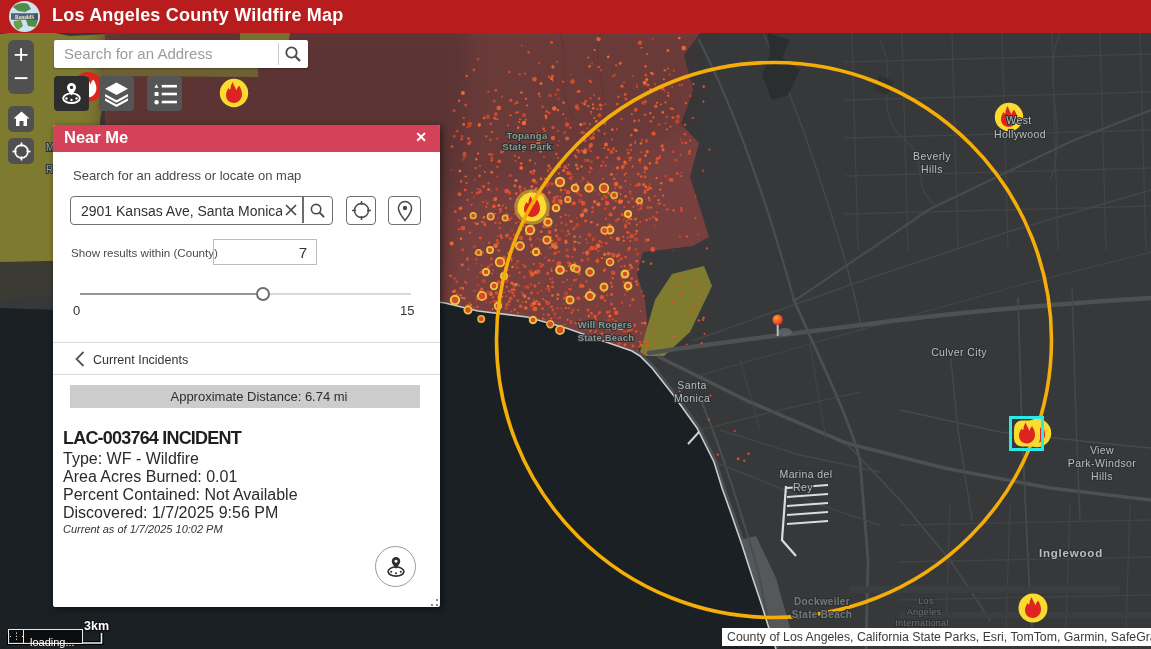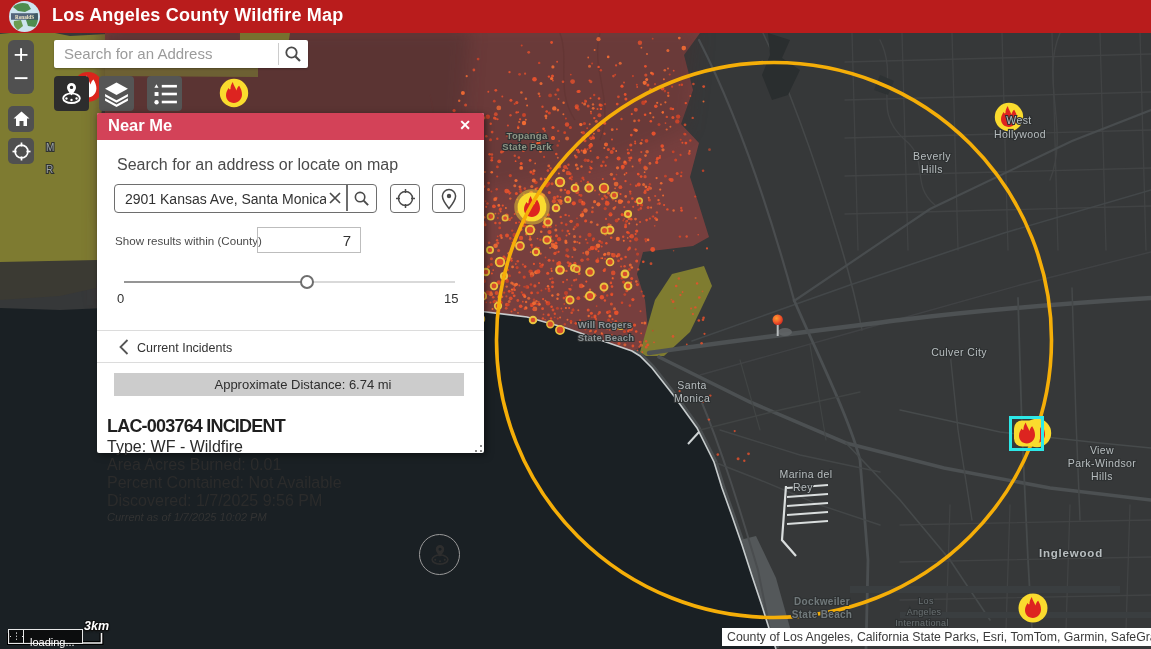--- a/index.html
+++ b/index.html
@@ -10,25 +10,25 @@
 #searchph{position:absolute;left:10px;top:5px;font-size:15px;color:#9b9b9b;}
 #searchdiv{position:absolute;left:224px;top:3px;width:1px;height:22px;background:#ccc;}
 #searchmag{position:absolute;left:230px;top:5px;}
 #zoomctl{position:absolute;left:8px;top:40px;width:26px;height:54px;background:#505050;border-radius:6px;z-index:10;color:#fff;text-align:center;}
 #zplus{font-size:26px;line-height:28px;font-weight:normal;}
 #zminus{font-size:26px;line-height:21px;font-weight:normal;}
 .sqbtn{position:absolute;left:8px;width:26px;height:26px;background:#505050;border-radius:5px;z-index:10;display:flex;align-items:center;justify-content:center;}
 #homebtn{top:106px;}
 #locbtn{top:138px;}
 .toolbtn{position:absolute;top:76px;width:35px;height:35px;background:#555;border-radius:4px;z-index:10;display:flex;align-items:center;justify-content:center;}
-#panel{position:absolute;left:53px;top:113px;width:387px;height:340px;background:#fff;z-index:15;box-shadow:2px 2px 7px rgba(0,0,0,0.5);border-radius:2px;margin-left:44px;}
+#panel{position:absolute;left:53px;top:125px;width:387px;height:482px;background:#fff;z-index:15;box-shadow:2px 2px 7px rgba(0,0,0,0.5);border-radius:2px;}
 #phead{position:absolute;left:0;top:0;width:387px;height:27px;background:#d34258;color:#fff;border-radius:2px 2px 0 0;}
 #phead>span:first-child{position:absolute;left:11px;top:3px;font-size:16.5px;font-weight:bold;}
 #pclose{position:absolute;right:13px;top:4px;font-size:14px;font-weight:bold;}
-#plabel{position:absolute;left:20px;top:43px;font-size:16px;color:#4a4a4a;}
+#plabel{position:absolute;left:20px;top:43px;font-size:13px;color:#4a4a4a;}
 #addrgroup{position:absolute;left:17px;top:71px;width:263px;height:29px;border:1.5px solid #6e6e6e;border-radius:4px;}
 #addrtext{position:absolute;left:10px;top:6px;font-size:14px;color:#323232;white-space:nowrap;width:201px;overflow:hidden;}
 #addrx{position:absolute;left:213px;top:6px;}
 #addrdiv{position:absolute;left:231px;top:0;width:1.5px;height:26px;background:#6e6e6e;}
 #addrmag{position:absolute;left:238px;top:5px;}
 .pbtn{position:absolute;top:71px;height:29px;border:1.5px solid #6e6e6e;border-radius:4px;display:flex;align-items:center;justify-content:center;background:#fff;}
 #crossbtn{left:293px;width:30px;}
 #pinbtn{left:335px;width:33px;}
 #mileslabel{position:absolute;left:18px;top:121px;font-size:11.6px;color:#4a4a4a;}
 #milesbox{position:absolute;left:160px;top:114px;width:104px;height:26px;border:1px solid #bdbdbd;font-size:15px;color:#323232;text-align:right;padding:4px 9px 0 0;}
@@ -40,21 +40,21 @@
 #s15{position:absolute;left:347px;top:178px;font-size:13px;color:#323232;}
 .hr{position:absolute;left:0;width:387px;height:1px;background:#dcdcdc;}
 #backrow{position:absolute;left:22px;top:226px;font-size:12.5px;color:#333;}
 #backrow svg{vertical-align:-3px;margin-right:8px;}
 #distbanner{position:absolute;left:17px;top:260px;width:350px;height:23px;background:#ccc;font-size:13px;color:#2e2e2e;text-align:center;padding-top:4px;padding-left:28px;}
 #inctitle{position:absolute;left:10px;top:303px;font-size:18px;font-weight:bold;color:#1f1f1f;letter-spacing:-0.8px;}
 #incbody{position:absolute;left:10px;top:325px;font-size:16px;color:#2b2b2b;line-height:18px;}
 #incital{position:absolute;left:10px;top:398px;font-size:11px;font-style:italic;color:#333;}
 #circbtn{position:absolute;left:322px;top:421px;width:41px;height:41px;border:1.5px solid #9a9a9a;border-radius:50%;display:flex;align-items:center;justify-content:center;}
 #resize{position:absolute;right:2px;bottom:1px;width:7px;height:7px;border-right:2px dotted #8a8a8a;border-bottom:2px dotted #8a8a8a;}
-#scale{position:absolute;left:7px;top:618px;z-index:5;width:100px;height:30px;font-style:italic;}
+#scale{position:absolute;left:7px;top:618px;z-index:5;width:100px;height:30px;}
 #scaletext{position:absolute;left:77px;top:1px;font-size:12.5px;font-weight:bold;color:#fff;text-shadow:-1px -1px 0 #111,1px -1px 0 #111,-1px 1px 0 #111,1px 1px 0 #111,0 2px 2px #111;}
 #scale svg{position:absolute;left:0;top:13px;}
 #loading{position:absolute;left:8px;top:629px;height:15px;background:rgba(10,10,10,0.85);border:1px solid #e8e8e8;color:#fff;font-size:11px;z-index:5;display:flex;align-items:center;}
 #spin{display:inline-block;width:15px;text-align:center;font-size:9px;border-right:1px solid #e8e8e8;height:13px;line-height:13px;}
 #loadtext{padding:12px 7px 1px 6px;}
 #attrib{position:absolute;left:722px;top:628px;width:429px;height:18px;background:#fff;color:#3a3a3a;font-size:12.3px;padding:2px 0 0 5px;white-space:nowrap;overflow:hidden;z-index:5;}
 </style></head><body>
 <div id="app">
     <svg id="map" width="1151" height="649" viewBox="0 0 1151 649">
 <defs>

